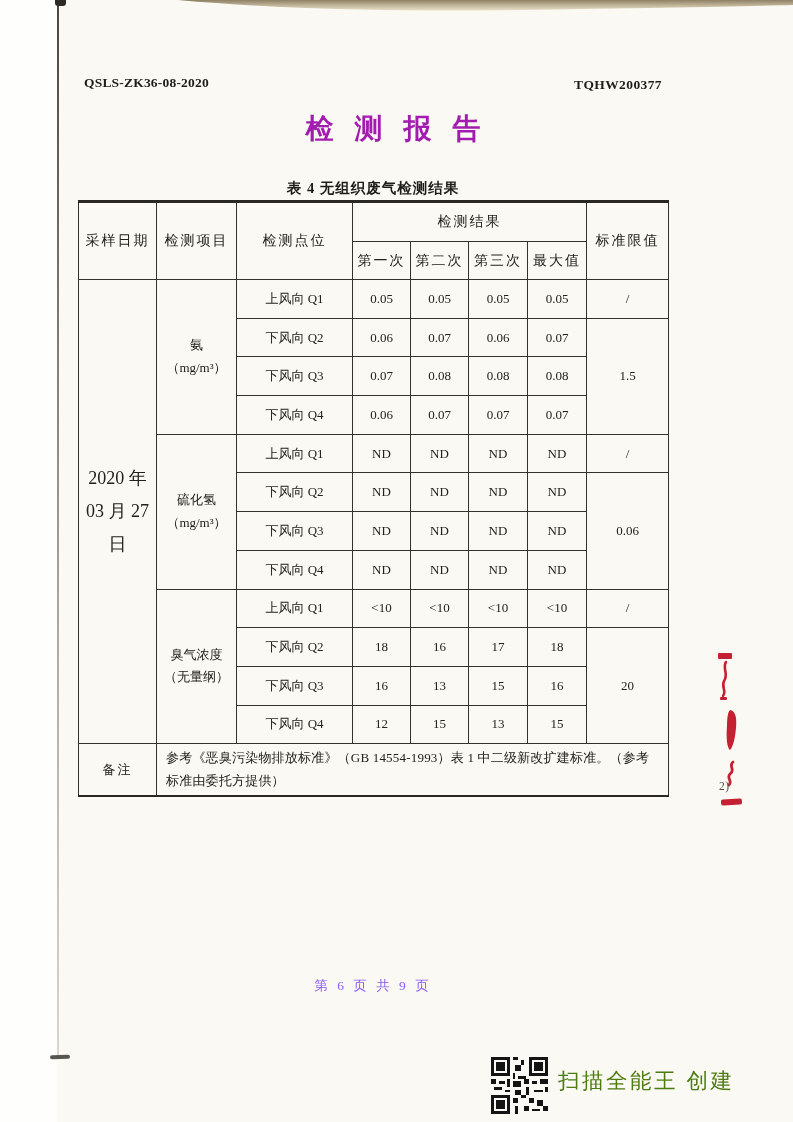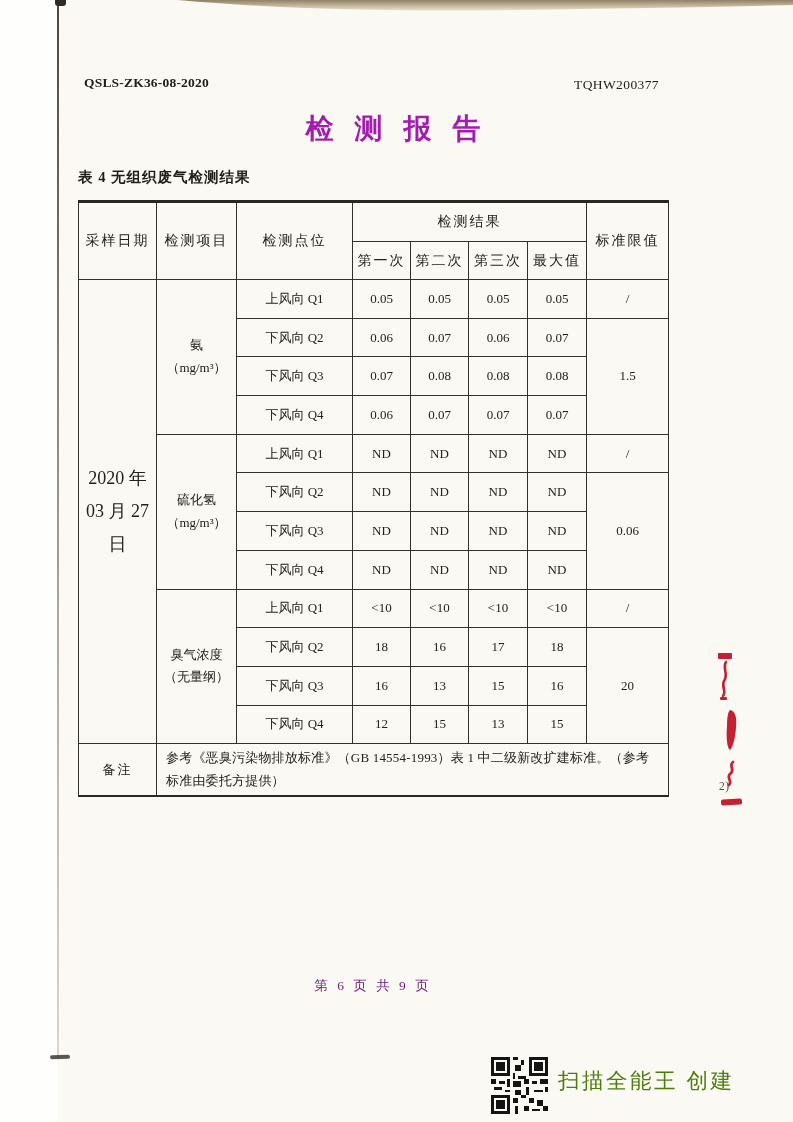--- a/index.html
+++ b/index.html
@@ -10,24 +10,24 @@
     color:#1f1d1a;
   }
   .white-strip{position:absolute;left:0;top:0;width:57px;height:1122px;background:#fefefd;}
   .page-edge-line{position:absolute;left:57px;top:0;width:1.5px;height:1058px;
     background:linear-gradient(to bottom, rgba(55,50,44,.9), rgba(110,104,96,.55) 60%, rgba(140,133,124,.3));}
   .edge-top-mark{position:absolute;left:55px;top:0;width:11px;height:6px;background:#2e2a25;border-radius:0 0 3px 3px;}
   .edge-bottom-tick{position:absolute;left:50px;top:1055px;width:20px;height:3.5px;background:#3c3831;border-radius:2px;transform:rotate(-2deg);opacity:.85;}
   .top-scan-edge{position:absolute;top:0;left:0;}
 
   .doc-code{position:absolute;left:84px;top:75px;font-size:13.5px;font-weight:bold;letter-spacing:.2px;text-align:right;}
-  .report-no{position:absolute;left:574px;top:77px;font-size:13.5px;font-weight:normal;letter-spacing:.4px;text-align:right;}
+  .report-no{position:absolute;left:574px;top:77px;font-size:13.5px;font-weight:bold;letter-spacing:.4px;text-align:right;}
   .page-title{position:absolute;left:0;top:110px;width:100%;text-align:center;
     font-size:28px;font-weight:bold;letter-spacing:7px;color:#a21caf;}
-  .table-caption{position:absolute;left:78px;top:168px;width:590px;
+  .table-caption{position:absolute;left:78px;top:179px;width:590px;text-align:center;
     font-size:14.5px;font-weight:bold;letter-spacing:1px;}
 
   table.report-table{
     position:absolute;left:78px;top:200px;width:590px;
     border-collapse:collapse;table-layout:fixed;
     border-top:3px solid #2b2824;border-bottom:2.5px solid #2b2824;
   }
   .report-table th,.report-table td{
     border:1px solid #34312c;padding:0;text-align:center;vertical-align:middle;
     font-size:13px;font-weight:normal;color:#23211d;
@@ -38,21 +38,21 @@
   tr.rrow{height:48px;}
   .date-cell div{line-height:1.85;font-size:18px;}
   .item-cell div{line-height:1.75;font-size:13px;}
   .point-cell{font-size:13px;}
   .val-cell{font-size:13px;}
   .limit-cell{font-size:13px;}
   .remark-label{font-size:13.5px;letter-spacing:2px;}
   .remark-text{text-align:left !important;padding:3px 9px !important;font-size:13.2px;line-height:1.72;letter-spacing:.2px;}
 
   .footer-page{position:absolute;left:78px;top:977px;width:590px;text-align:center;
-    font-size:13.5px;letter-spacing:3px;color:#701a75;}
+    font-size:13.5px;letter-spacing:3px;color:#8b5cf6;}
 
   .qr{position:absolute;left:491px;top:1057px;width:57px;height:57px;}
   .camscanner-text{position:absolute;left:558px;top:1066px;font-size:21.5px;color:#4d7c0f;
     font-family:"Liberation Sans","DejaVu Sans",sans-serif;letter-spacing:2.5px;}
 
   .stamp{position:absolute;}
   .stamp-s1{left:716px;top:650px;}
   .stamp-s2{left:725px;top:710px;}
   .stamp-s3{left:721px;top:760px;}
   .stamp-num{position:absolute;left:719px;top:780px;font-size:11.5px;color:#534e47;letter-spacing:.5px;}

